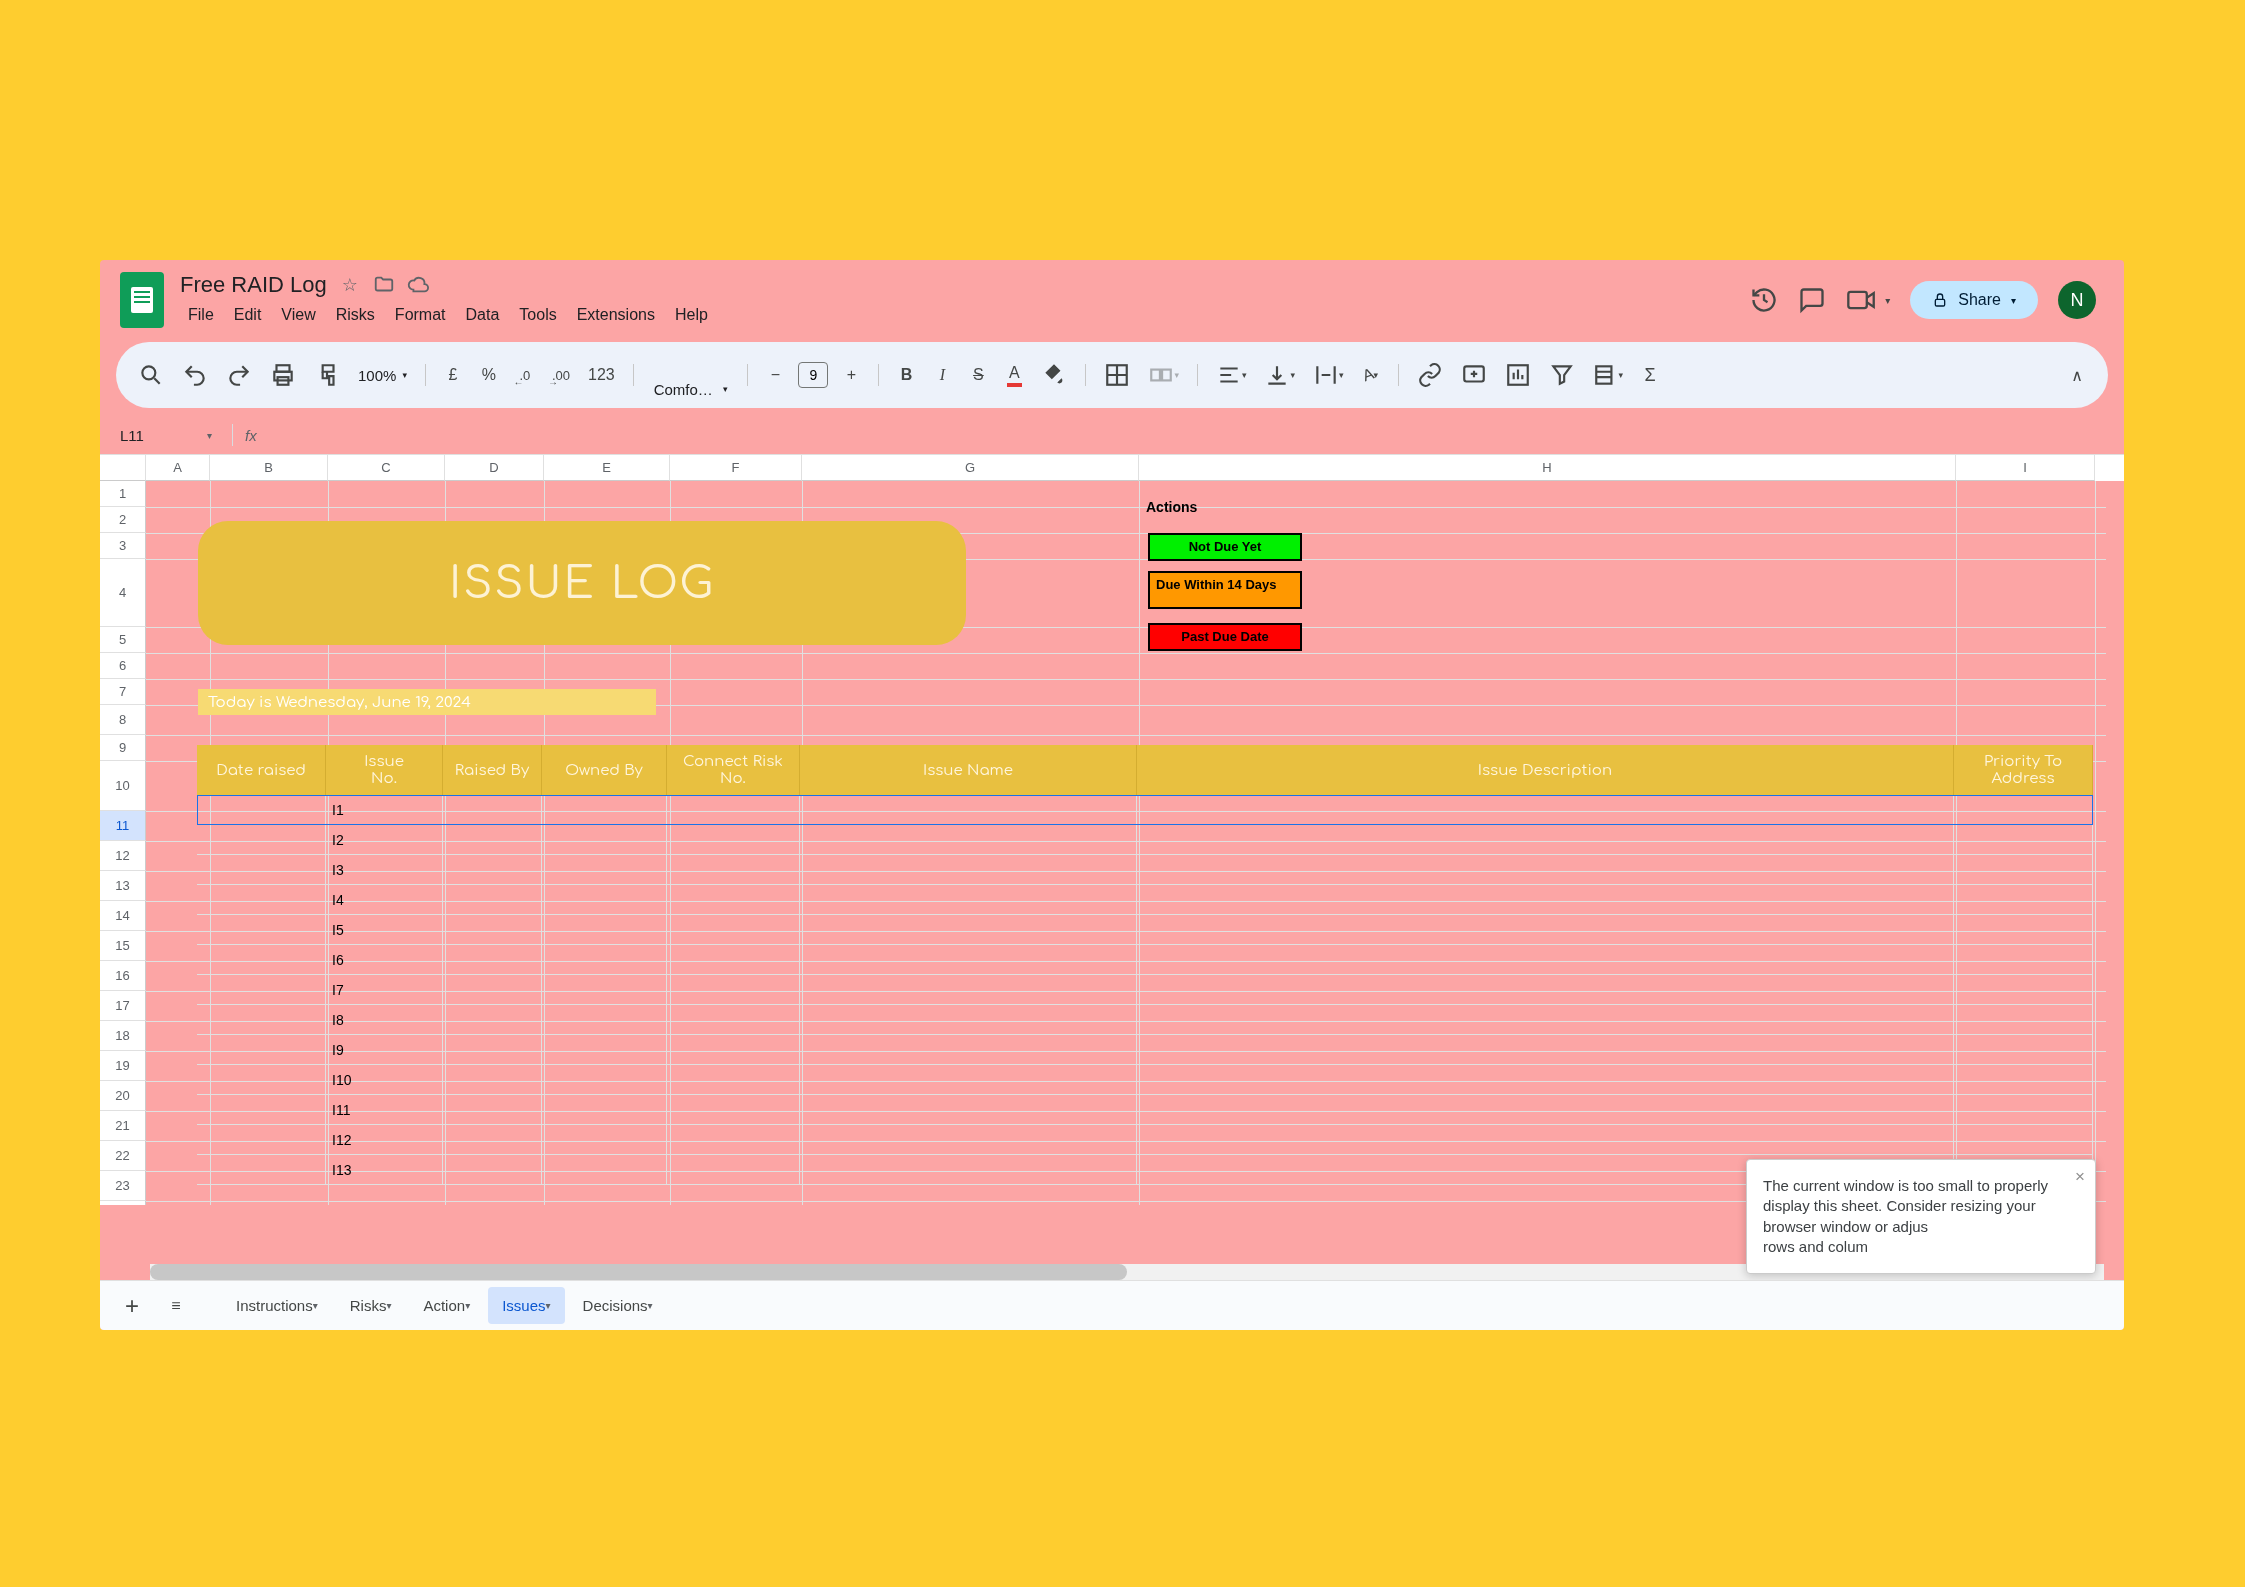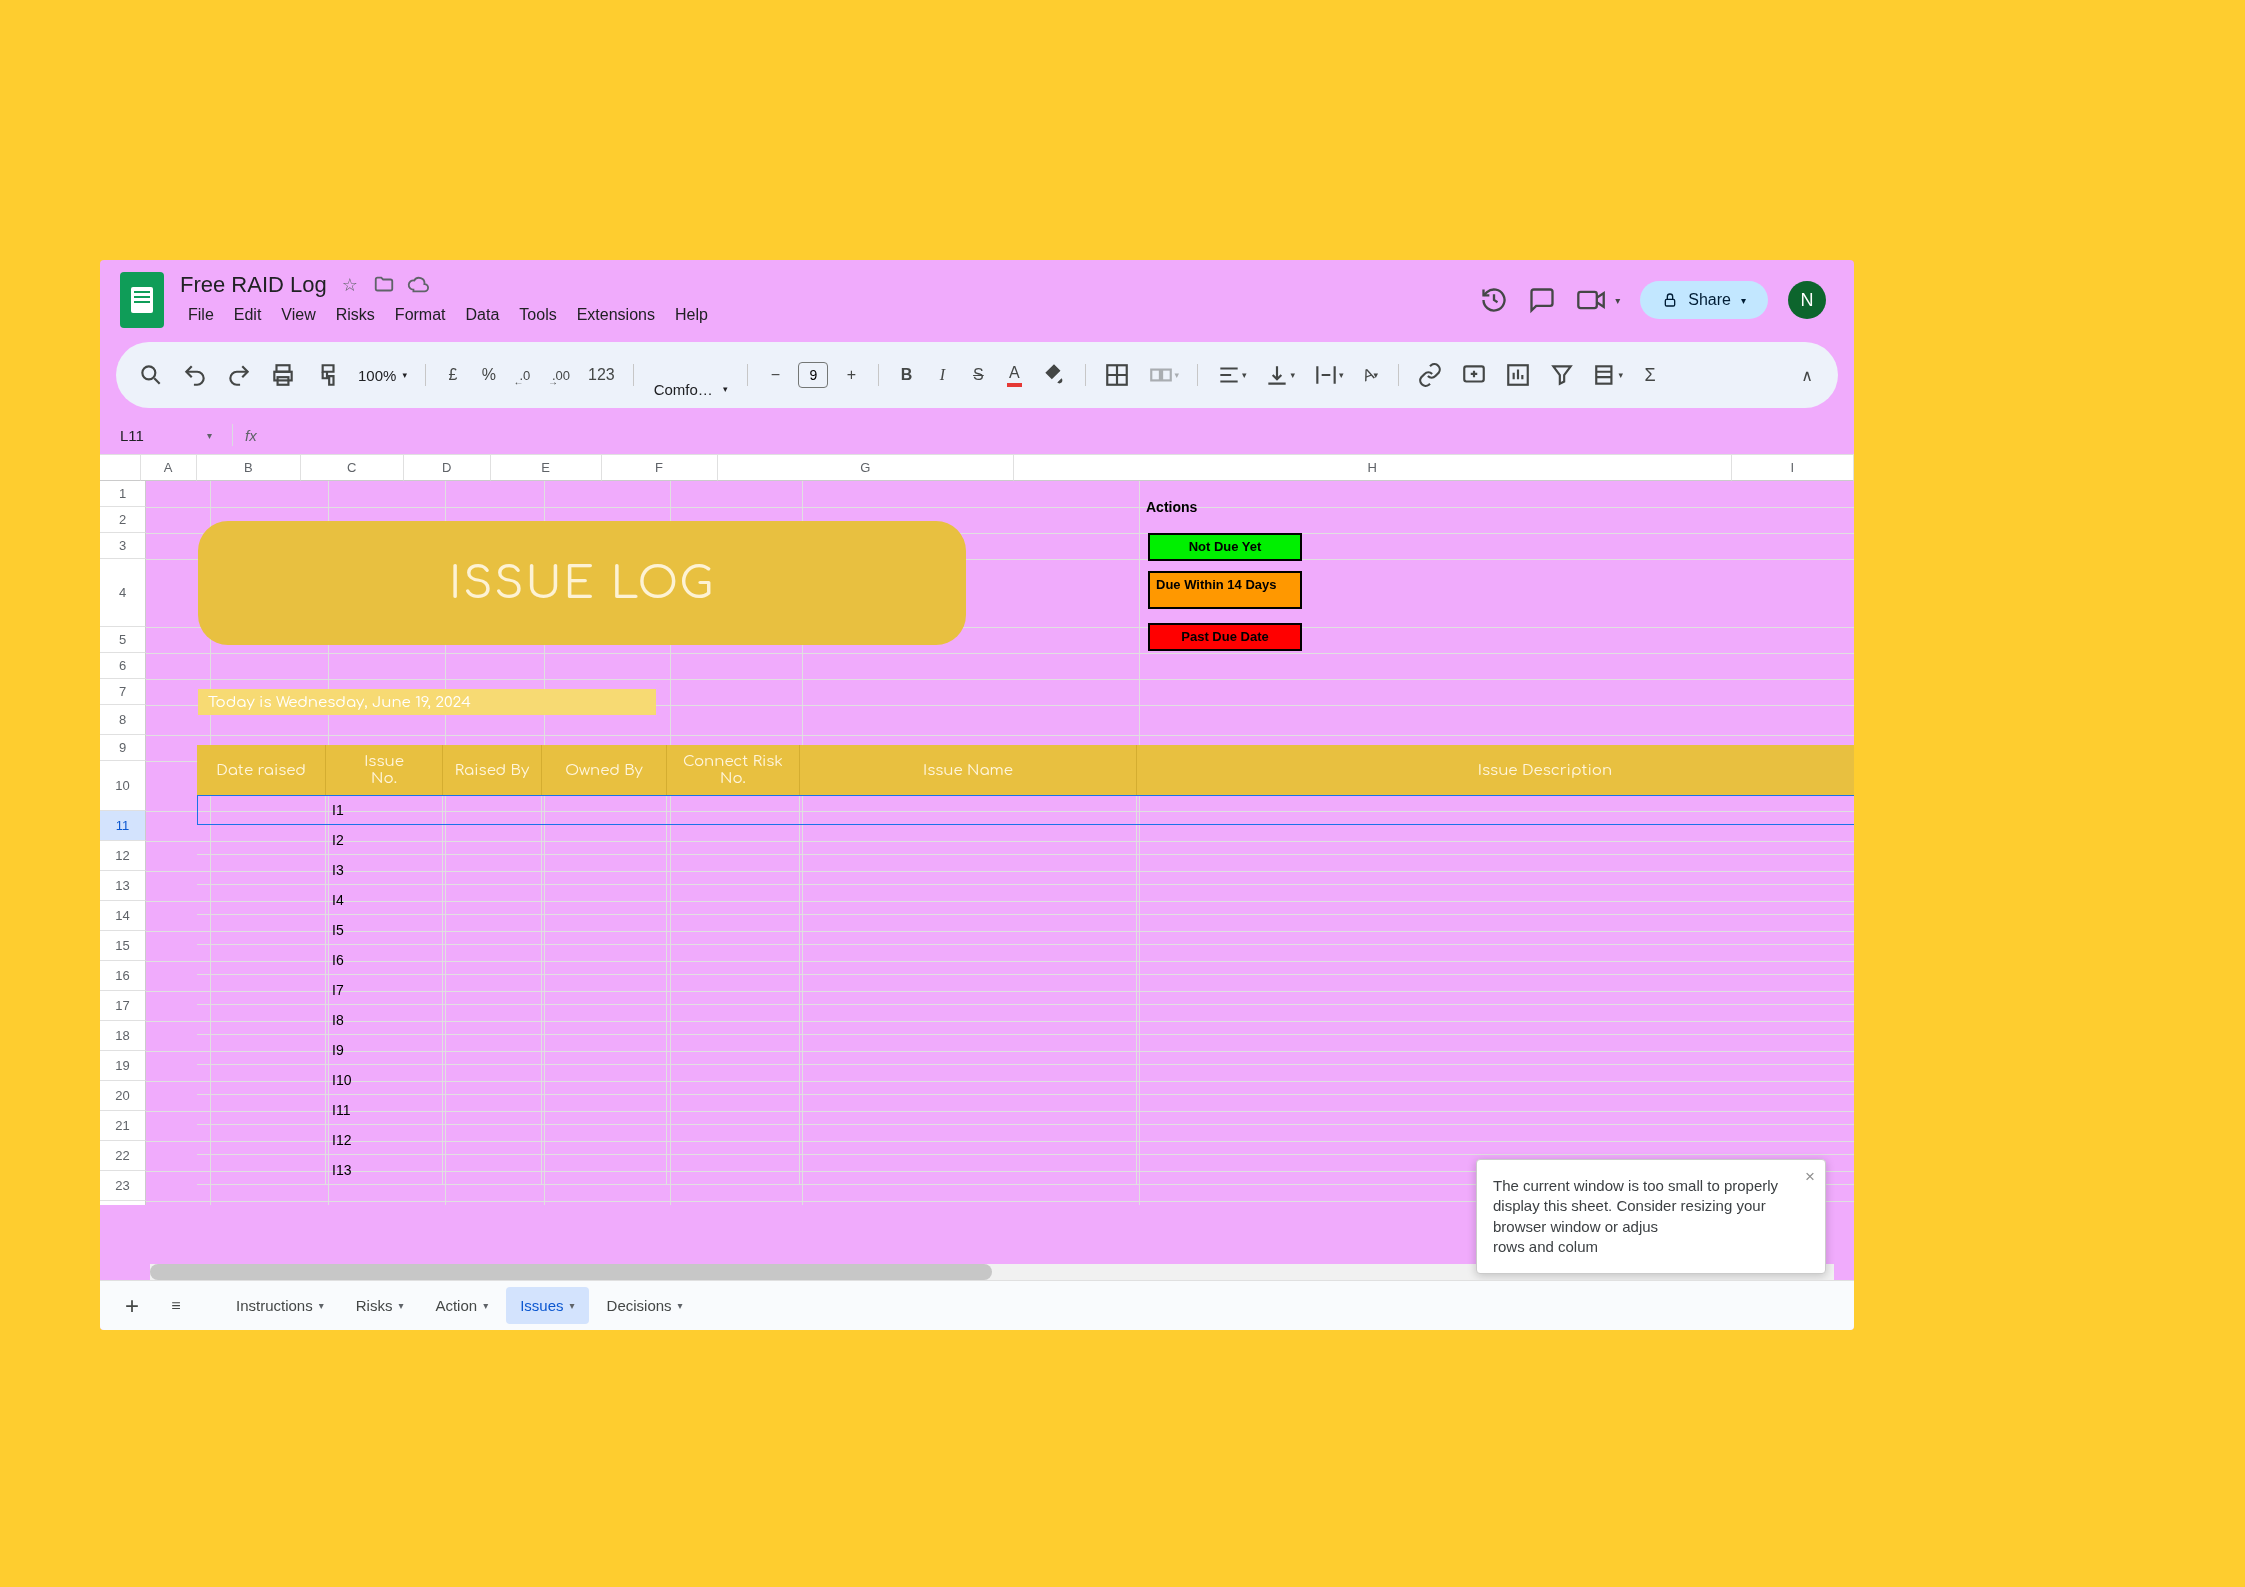--- a/index.html
+++ b/index.html
@@ -1,17 +1,17 @@
 <!DOCTYPE html>
 <html><head>
 <meta charset="utf-8">
 <style>
 * { margin:0; padding:0; box-sizing:border-box; font-family:Arial,sans-serif; }
 body { background:#fecd2f; width:2245px; height:1587px; padding:260px 100px; }
-.app-window { width:1754px; height:1070px; background:#f0abfc; border-radius:4px; overflow:hidden; position:relative; }
+.app-window { width:2024px; height:1070px; background:#fca5a5; border-radius:4px; overflow:hidden; position:relative; }
 .titlebar { display:flex; align-items:center; padding:12px 20px 0 20px; }
 .doc-icon { width:44px; height:56px; background:#0f9d58; border-radius:4px; display:flex; align-items:center; justify-content:center; margin-right:16px; }
 .doc-icon-inner { width:22px; height:26px; background:#fff; border-radius:2px; position:relative; }
 .doc-icon-bars { position:absolute; top:4px; left:3px; right:3px; height:2px; background:#0f9d58; box-shadow:0 5px 0 #0f9d58, 0 10px 0 #0f9d58; }
 .title-block { flex:1; }
 .doc-title-row { display:flex; align-items:center; gap:12px; }
 .doc-title { font-size:22px; color:#202124; }
 .title-icon { width:22px; height:22px; color:#5f6368; display:flex; align-items:center; justify-content:center; font-size:18px; }
 .menubar { display:flex; gap:4px; margin-top:4px; }
 .menu-item { font-size:16px; color:#202124; padding:4px 8px; cursor:pointer; border-radius:4px; }
@@ -52,21 +52,21 @@
 .table-header-row { position:absolute; left:51px; top:264px; display:flex; height:50px; background:#e8c040; }
 .th { border-right:1px solid #d4ad30; color:#fff5dc; font-size:15px; font-family:'Comfortaa',Arial,sans-serif; display:flex; align-items:center; justify-content:center; text-align:center; padding:0 4px; }
 .data-rows { position:absolute; left:51px; top:314px; }
 .data-row { display:flex; height:30px; border-bottom:1px solid #e0e0e0; }
 .dc { border-right:1px solid #e0e0e0; font-size:14px; padding-left:6px; display:flex; align-items:center; }
 .sel-row { outline:1px solid #1a73e8; outline-offset:-1px; }
 .tooltip-popup { position:absolute; right:28px; bottom:56px; width:350px; background:#fff; border:1px solid #cbcbcb; border-radius:4px; box-shadow:0 2px 10px rgba(0,0,0,.2); padding:16px; font-size:15px; line-height:1.35; color:#3c4043; }
 .tooltip-close { position:absolute; top:6px; right:10px; font-size:17px; color:#8f8f8f; cursor:pointer; }
 .bottom-bar { position:absolute; left:0; right:0; bottom:0; height:50px; background:#f9fbfd; border-top:1px solid #e0e0e0; display:flex; align-items:center; padding:0 14px; gap:8px; }
 .add-sheet,.all-sheets { width:36px; height:36px; display:flex; align-items:center; justify-content:center; color:#444746; cursor:pointer; border-radius:4px; }
-.sheet-tab { padding:10px 14px; font-size:15px; color:#444746; cursor:pointer; display:flex; align-items:center; gap:6px; border-radius:4px; }
+.sheet-tab { padding:10px 14px; font-size:15px; color:#444746; cursor:pointer; display:flex; align-items:center; border-radius:4px; }
 .sheet-tab.active { background:#d3e3fd; color:#0b57d0; font-weight:500; }
 .tab-arrow { font-size:10px; color:#5f6368; }
 .hscroll { position:absolute; left:50px; right:20px; bottom:50px; height:16px; background:#f1f1f1; }
 .hscroll-thumb { height:100%; width:50%; background:#c7c7c7; border-radius:8px; }
 .gridlines-v { position:absolute; top:0; bottom:0; width:1px; background:#e0e0e0; }
 .gridlines-h { position:absolute; left:0; right:0; height:1px; background:#e0e0e0; }
 svg { width:100%; height:100%; }
 </style>
 </head>
 <body>

